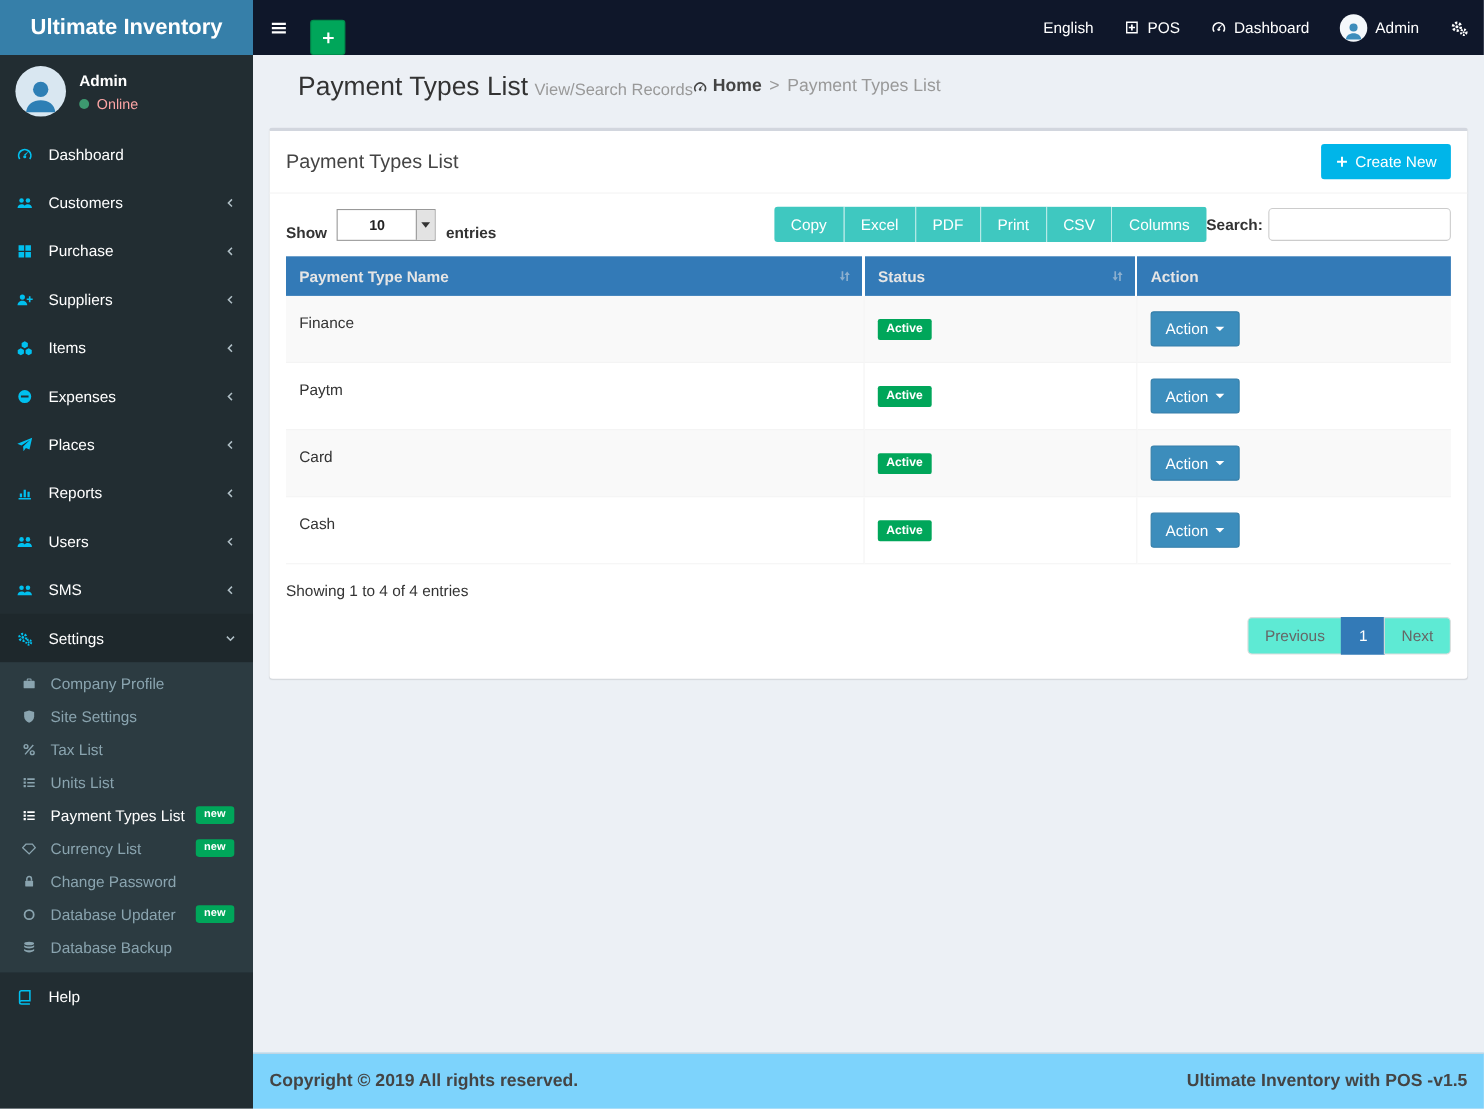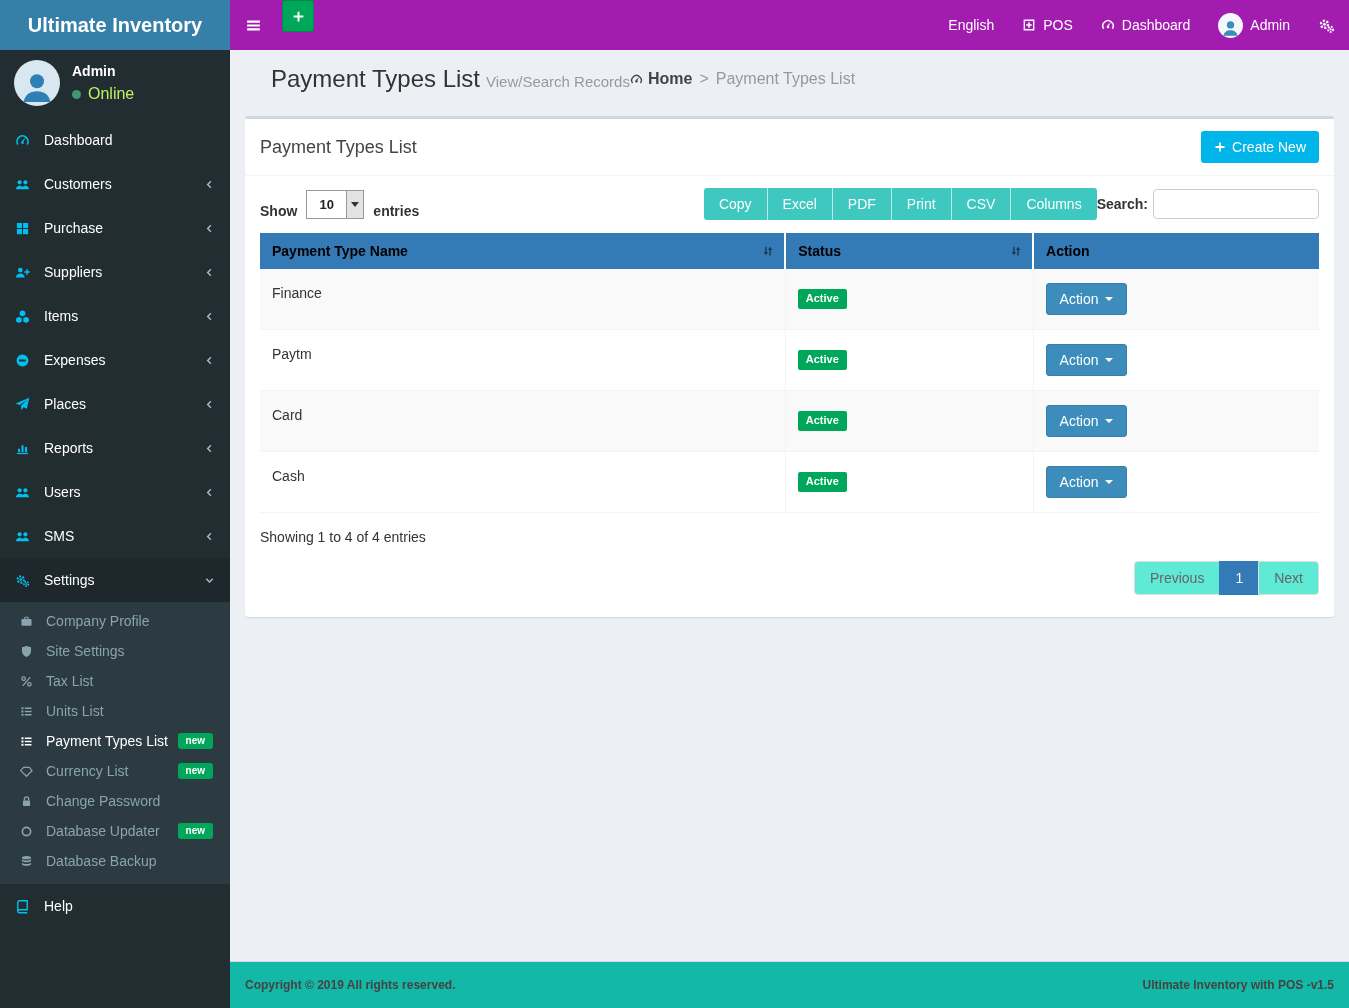--- a/index.html
+++ b/index.html
@@ -8,21 +8,21 @@
     font-family: "Liberation Sans", sans-serif;
     background:#ecf0f5; overflow:hidden; font-size:14px; color:#333;
   }
   .ic { width:15px; height:15px; fill:currentColor; display:block; }
   a { text-decoration:none; color:inherit; cursor:pointer; }
 
   
   .topbar { height:50px; display:flex; }
   .logo { width:230px; background:#367fa9; color:#fff; font-size:20px; font-weight:bold;
           display:flex; align-items:center; justify-content:center; flex-shrink:0; }
-  .navbar { flex:1; background:#a21caf; display:flex; align-items:flex-start; color:#fff; }
+  .navbar { flex:1; background:#0f172a; display:flex; align-items:flex-end; color:#fff; }
   .hamburger { width:46px; height:50px; display:flex; align-items:center; justify-content:center; color:#fff; }
   .hamburger .ic { width:17px; height:17px; }
   .add-btn { width:32px; height:32px; background:#00a65a; border:1px solid #008d4c; border-radius:3px;
              margin-left:6px; color:#fff; display:flex; align-items:center; justify-content:center; }
   .add-btn .ic { width:13px; height:13px; }
   .nav-right { margin-left:auto; display:flex; align-items:stretch; height:50px; }
   .nav-item { padding:0 14px; display:flex; align-items:center; gap:7px; font-size:14px; color:#fff; }
   .nav-item .ic { width:14px; height:14px; }
   .nav-avatar { width:25px; height:25px; border-radius:50%; background:#f4f8fb; color:#3c8dbc;
                 display:flex; align-items:flex-end; justify-content:center; overflow:hidden; }
@@ -33,21 +33,21 @@
   .main { display:flex; height:958px; }
   .sidebar { width:230px; background:#222d32; flex-shrink:0; }
   .content-area { flex:1; background:#ecf0f5; display:flex; flex-direction:column; min-width:0; }
 
   
   .user-panel { display:flex; gap:12px; padding:10px 14px 12px; align-items:center; }
   .avatar-lg { width:46px; height:46px; border-radius:50%; background:#d9e7f1; color:#2e7fb5;
                display:flex; align-items:flex-end; justify-content:center; overflow:hidden; flex-shrink:0; }
   .avatar-lg .ic { width:36px; height:36px; }
   .user-name { color:#fff; font-weight:bold; font-size:14px; margin-bottom:6px; }
-  .user-status { color:#bef264; font-size:16px; display:flex; align-items:center; gap:7px; }
+  .user-status { color:#fca5a5; font-size:13px; display:flex; align-items:center; gap:7px; }
   .dot { width:9px; height:9px; border-radius:50%; background:#3d9970; }
 
   .menu a.item { display:flex; align-items:center; height:44px; padding:0 15px 0 12px;
                  color:#fff; font-size:14px; border-left:3px solid transparent; }
   .item .mi { width:29px; color:#00c0ef; flex-shrink:0; }
   .item .chev { margin-left:auto; color:#b0bfc6; }
   .item .chev .ic { width:11px; height:11px; }
   .item.active { background:#1e282c; border-left-color:#3c8dbc; }
   .submenu { background:#2c3b41; padding:4px 0 8px; }
   .submenu a { display:flex; align-items:center; height:30px; padding:0 15px 0 20px;
@@ -75,40 +75,40 @@
                 align-items:center; justify-content:space-between; }
   .box-title { font-size:18px; color:#444; }
   .btn-create { background:#00b5e9; border:none; color:#fff; font-size:14px; padding:8px 13px;
                 border-radius:3px; display:inline-flex; align-items:center; gap:6px; cursor:pointer;
                 font-family:inherit; }
   .btn-create .ic { width:12px; height:12px; }
 
   
   .toolbar { padding:12px 15px 10px; display:flex; align-items:center; }
   .show-group { display:flex; align-items:flex-end; gap:9px; font-weight:600; color:#333; }
-  .dt-select { width:58px; height:29px; border:1px solid #999; background:#fff; display:flex;
+  .dt-select { width:90px; height:29px; border:1px solid #999; background:#fff; display:flex;
                font-size:13px; cursor:default; }
   .dt-select .val { flex:1; display:flex; align-items:center; justify-content:center; color:#222; }
   .dt-select .arrow { width:17px; border-left:1px solid #999; background:#e3e3e3;
                       display:flex; align-items:center; justify-content:center; }
   .dt-select .tri { width:0; height:0; border-left:4px solid transparent; border-right:4px solid transparent;
                     border-top:5px solid #333; }
   .btn-group { margin-left:auto; display:flex; }
   .btn-export { background:#3fc8c0; border:none; border-left:1px solid rgba(255,255,255,.65);
                 color:#fff; font-size:14px; padding:8px 15px; cursor:pointer; font-family:inherit; }
   .btn-export:first-child { border-left:none; border-radius:3px 0 0 3px; }
   .btn-export:last-child { border-radius:0 3px 3px 0; }
   .search-group { display:flex; align-items:center; gap:5px; }
   .search-label { font-weight:600; color:#333; }
   .search-input { width:166px; height:30px; border:1px solid #ccc; border-radius:4px; padding:0 8px;
                   font-family:inherit; font-size:14px; }
 
   
   table.dt { width:calc(100% - 30px); margin:3px 15px 0; border-collapse:collapse; }
-  .dt thead th { background:#337ab7; color:#000000; font-size:14px; font-weight:bold; text-align:left;
+  .dt thead th { background:#337ab7; color:#e5e5e5; font-size:14px; font-weight:bold; text-align:left;
                  padding:10px 12px; border-right:2px solid #fff; position:relative; }
   .dt thead th:last-child { border-right:none; }
   .sort-ic { position:absolute; right:9px; top:50%; transform:translateY(-50%); opacity:.5; }
   .sort-ic .ic { width:14px; height:14px; }
   .dt tbody td { padding:14px 12px; font-size:14px; color:#333; border-bottom:1px solid #f4f4f4;
                  border-left:1px solid #f4f4f4; height:51px; vertical-align:middle; }
   .dt tbody td:first-child { border-left:none; vertical-align:top; padding-top:16px; }
   .dt tbody tr.odd { background:#f9f9f9; }
   .badge-active { display:inline-block; background:#00a65a; color:#fff; font-size:11px; font-weight:bold;
                   padding:3px 8px; border-radius:2px; line-height:1.2; }
@@ -122,22 +122,22 @@
   .dt-info { padding:16px 15px; font-size:14px; color:#333; }
   .pagination-row { display:flex; justify-content:flex-end; padding:0 15px 22px; }
   .pagination { display:flex; }
   .page { border:1px solid #ddd; background:#5eead4; color:#666; font-size:14px; padding:8px 15px;
           margin-left:-1px; cursor:pointer; }
   .page.first { border-radius:4px 0 0 4px; margin-left:0; }
   .page.last { border-radius:0 4px 4px 0; }
   .page.current { background:#337ab7; border-color:#337ab7; color:#fff; }
 
   
-  .footer { background:#14b8a6; border-top:1px solid #d2d6de; padding:16px 15px; display:flex;
-            justify-content:space-between; font-size:12px; color:#444; font-weight:bold; margin-top:auto; }
+  .footer { background:#7dd3fc; border-top:1px solid #d2d6de; padding:16px 15px; display:flex;
+            justify-content:space-between; font-size:16px; color:#444; font-weight:bold; margin-top:auto; }
 </style>
 </head>
 <body>
 
 <svg width="0" height="0" style="position:absolute" aria-hidden="true">
   <defs>
     <symbol id="i-menu" viewBox="0 0 16 16">
         <path d="M2 3.4h12v1.9H2zM2 7.05h12v1.9H2zM2 10.7h12v1.9H2z"></path>
       </symbol>
     <symbol id="i-plus" viewBox="0 0 16 16">

